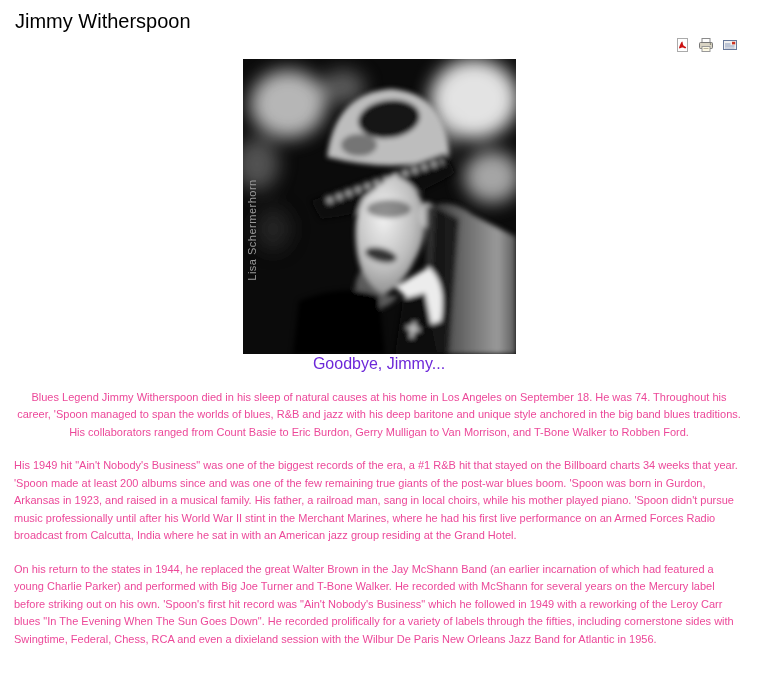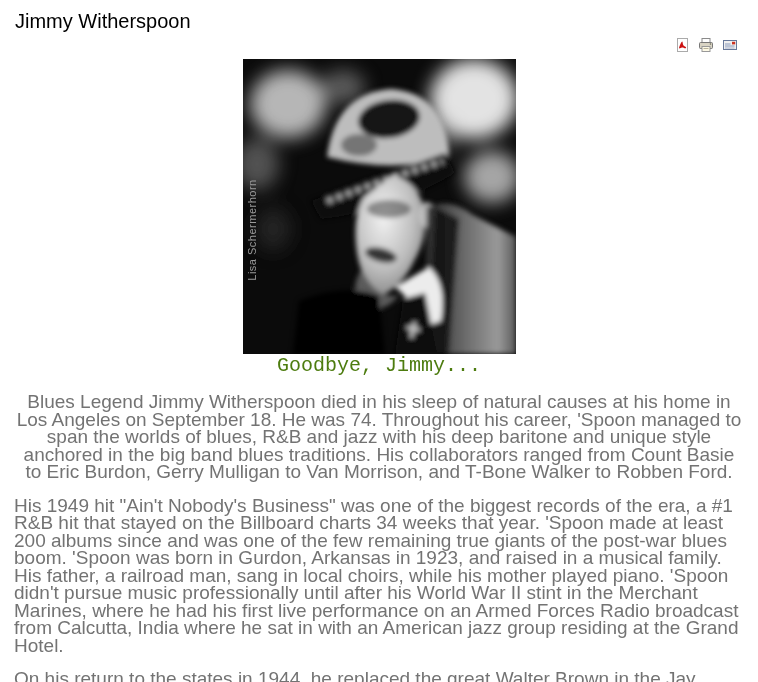--- a/index.html
+++ b/index.html
@@ -56,31 +56,30 @@
     top: 58%;
     writing-mode: vertical-rl;
     transform: translateY(-50%) rotate(180deg);
     color: #9a9a9a;
     font-size: 11px;
     letter-spacing: 0.5px;
     white-space: nowrap;
   }
   .caption {
     text-align: center;
-    font-size: 20px;
-    color: #4d7c0f;
+    font-size: 16px;
+    color: #6d28d9;
     margin: 1px 0 6px 0;
     line-height: 1.1;
-    font-family: Liberation Mono, monospace;
   }
   .para {
-    font-size: 19px;
+    font-size: 11px;
     line-height: 17.5px;
     margin: 16px 14px 8px 14px;
-    color: #737373;
+    color: #ec4899;
   }
   .para.center { text-align: center; }
 </style>
 </head>
 <body>
 
 <div class="page">
 
   <h1 class="title">Jimmy Witherspoon</h1>
 

